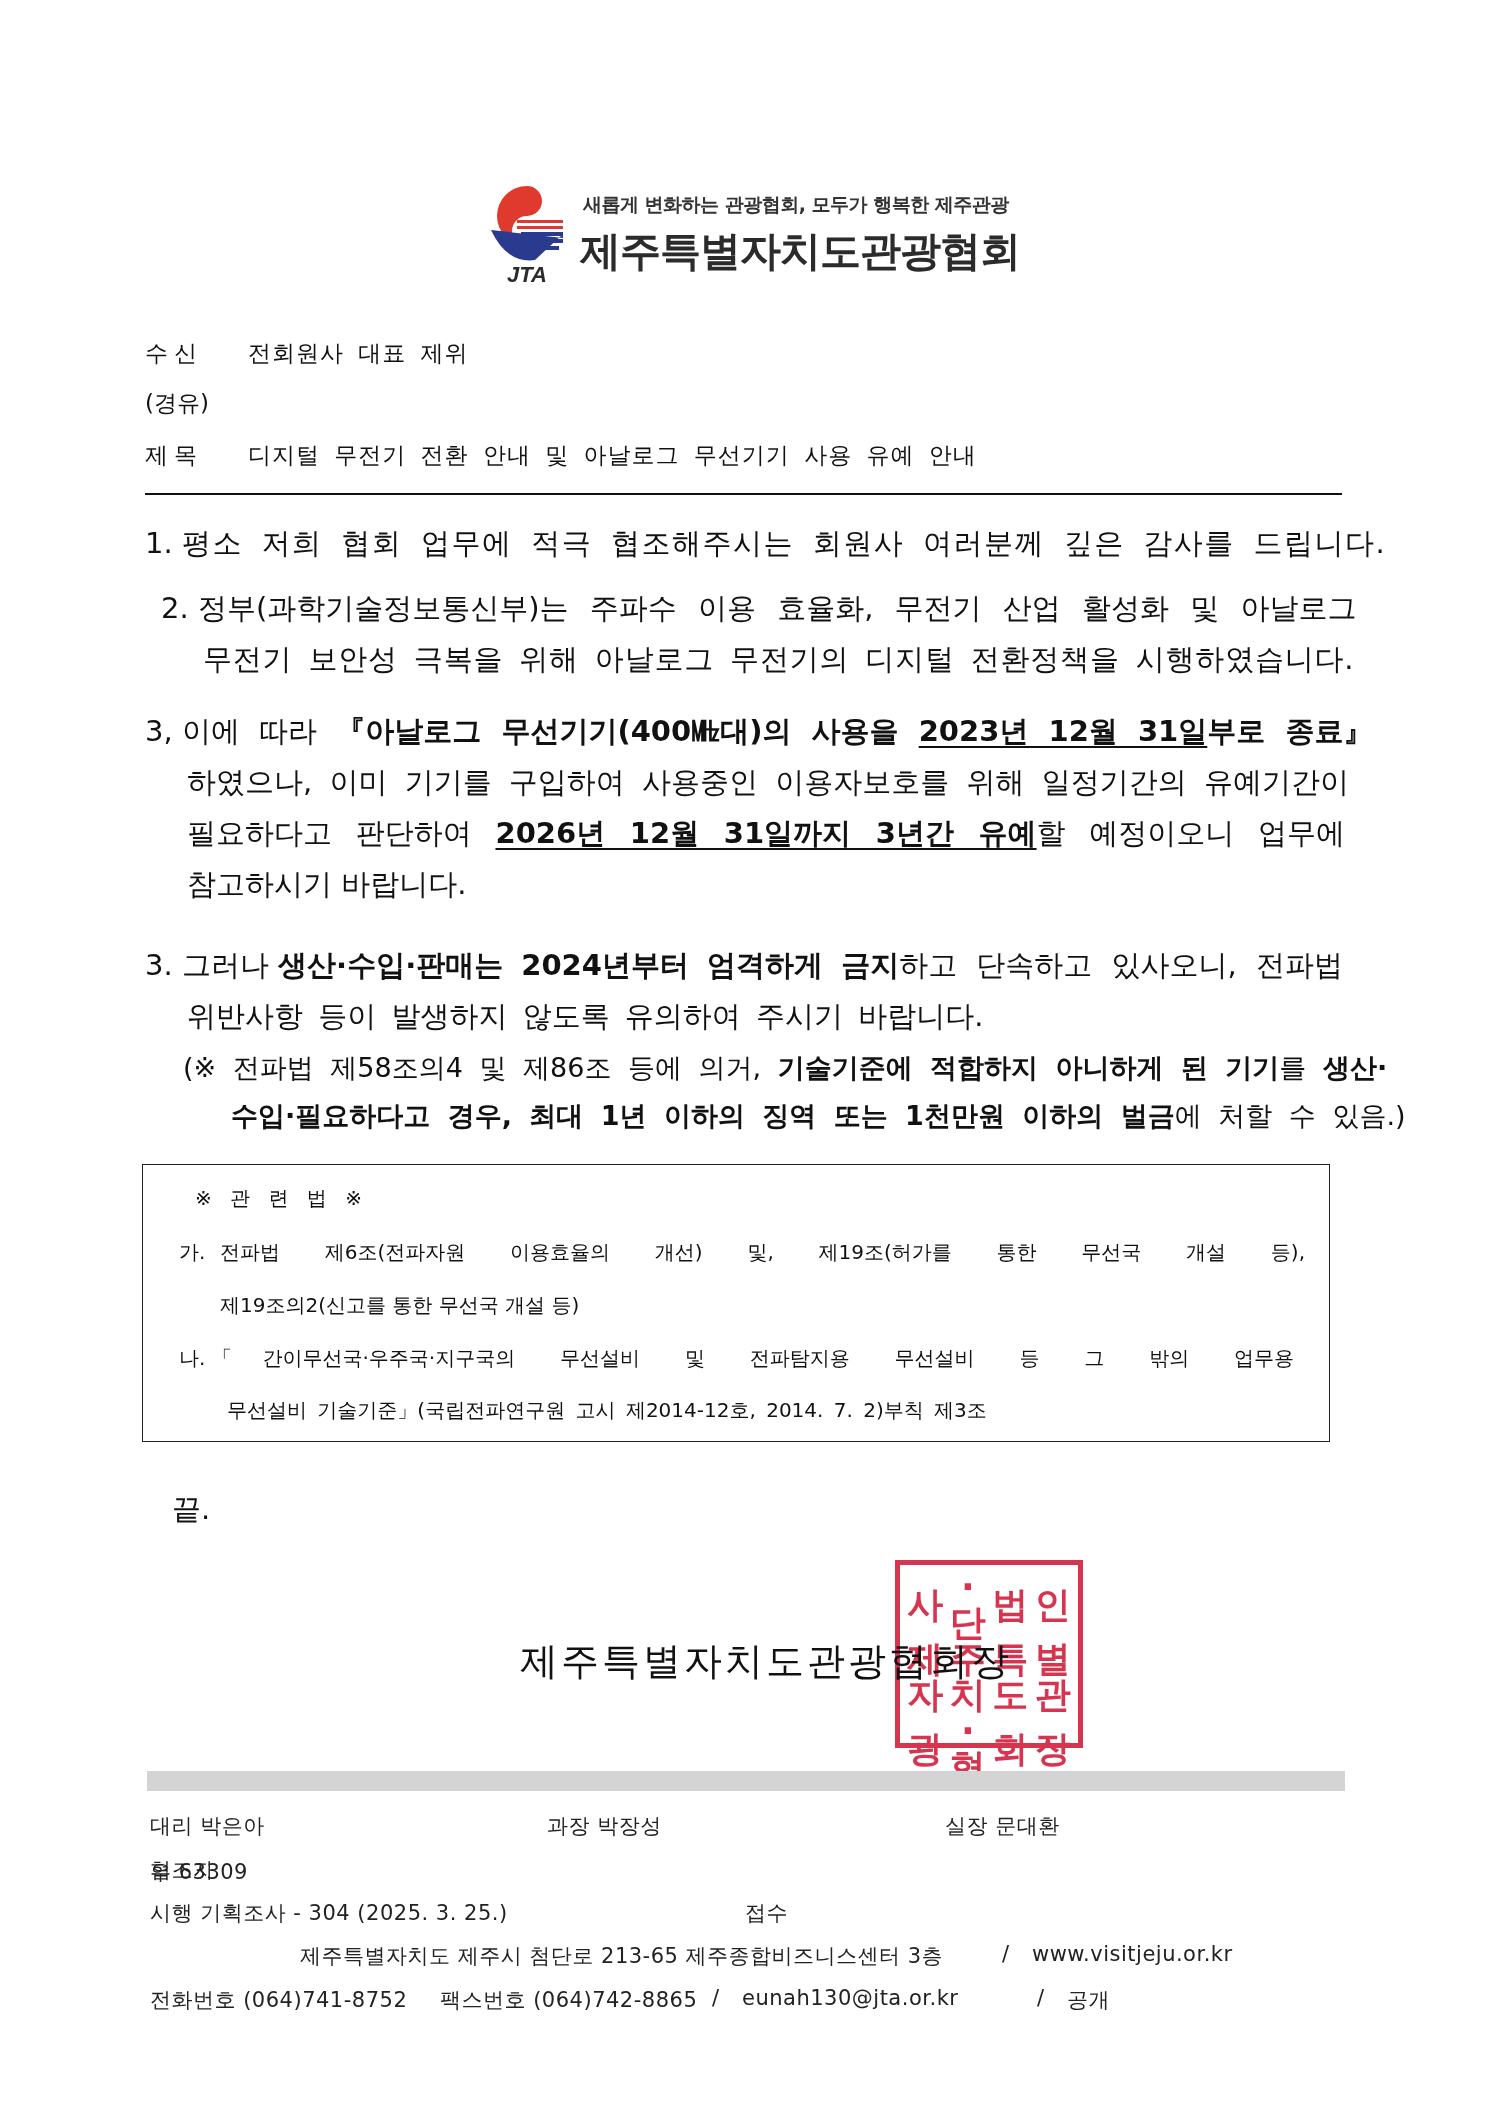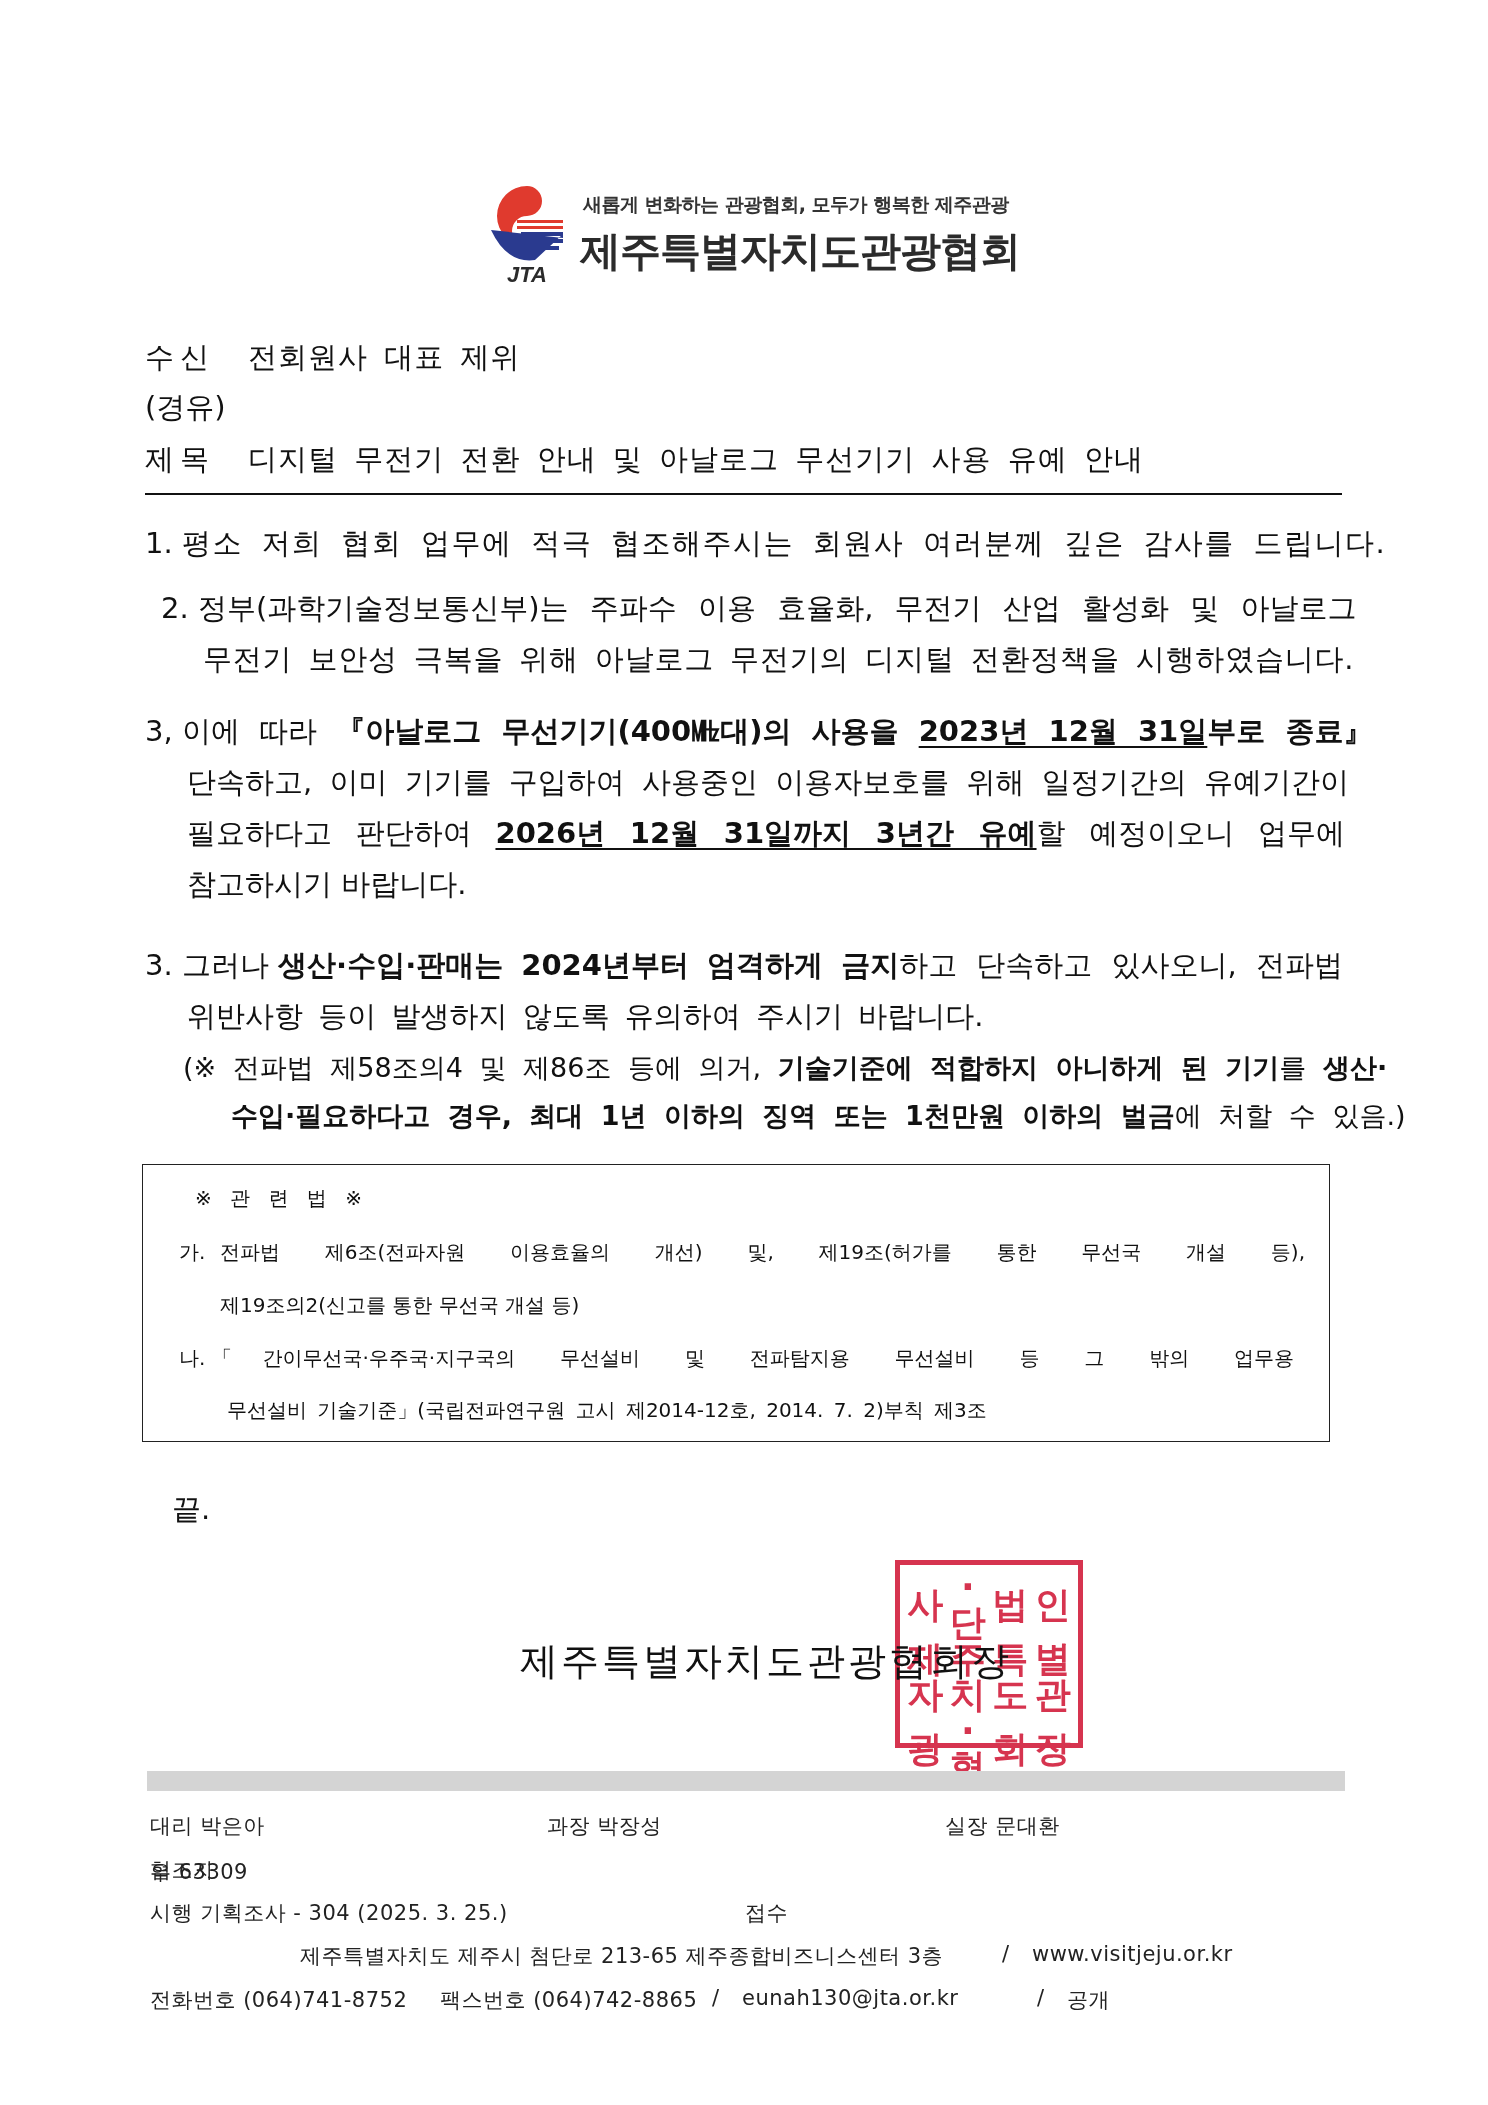--- a/index.html
+++ b/index.html
@@ -6,21 +6,21 @@
   body { width:1488px; height:2105px; position:relative; overflow:hidden;
          font-family:"DejaVu Sans","Liberation Sans",sans-serif; color:#111; }
   .abs { position:absolute; }
 
   
   #logo { left:487px; top:182px; width:80px; height:104px; }
   #slogan { left:583px; top:192px; font-size:19px; color:#333; letter-spacing:-0.5px; white-space:nowrap; font-weight:bold; }
   #org-name { left:580px; top:224px; font-size:41px; font-weight:bold; color:#2b2b2b; letter-spacing:-1px; white-space:nowrap; }
 
   
-  .meta-row { left:145px; font-size:29px; white-space:nowrap; }
+  .meta-row { left:145px; font-size:23px; white-space:nowrap; }
   .meta-label { display:inline-block; width:103px; letter-spacing:6px; }
   .meta-val { letter-spacing:1px; word-spacing:6px; }
   #rule { left:145px; top:493px; width:1197px; height:0; border-top:2px solid #111; }
 
   
   .para { left:145px; width:1200px; font-size:29px; line-height:51px; white-space:nowrap; }
   .line { display:block; height:51px; text-align:justify; text-align-last:justify; }
   .line.last { text-align-last:left; }
   .indent { padding-left:42px; }
   .note { font-size:27px; }
@@ -86,21 +86,21 @@
     <span style="word-spacing:12px;">정부(과학기술정보통신부)는 주파수 이용 효율화, 무전기 산업 활성화 및 아날로그</span>
   </span>
   <span class="line last indent" style="word-spacing:6px; letter-spacing:0.8px;">무전기 보안성 극복을 위해 아날로그 무전기의 디지털 전환정책을 시행하였습니다.</span>
 </div>
 
 <div class="abs para" style="top:706px;">
   <span class="line" style="width:1190px;">
     <span>3,</span>
     <span style="word-spacing:10px;">이에 따라 </span><b style="word-spacing:10px;">『아날로그 무선기기(400㎒대)의 사용을 </b><u><b style="word-spacing:10px;">2023년 12월 31일</b></u><b style="word-spacing:10px;">부로 종료』</b>
   </span>
-  <span class="line indent" style="word-spacing:8px;">단속하고, 이미 기기를 구입하여 사용중인 이용자보호를 위해 일정기간의 유예기간이</span>
+  <span class="line indent" style="word-spacing:8px;">하였으나, 이미 기기를 구입하여 사용중인 이용자보호를 위해 일정기간의 유예기간이</span>
   <span class="line indent" style="word-spacing:10px;">
     <span>필요하다고 판단하여 </span><u><b>2026년 12월 31일까지 3년간 유예</b></u><span>할 예정이오니 업무에</span>
   </span>
   <span class="line last indent">참고하시기 바랍니다.</span>
 </div>
 
 <div class="abs para" style="top:940px;">
   <span class="line" style="width:1190px;">
     <span>3.</span>
     <span>그러나 </span><b style="word-spacing:8px;">생산·수입·판매는 2024년부터 엄격하게 금지</b><span style="word-spacing:10px;">하고 단속하고 있사오니, 전파법</span>

